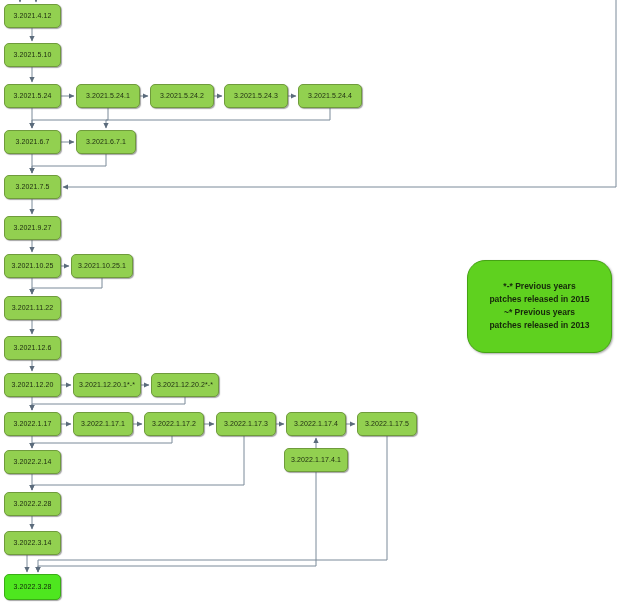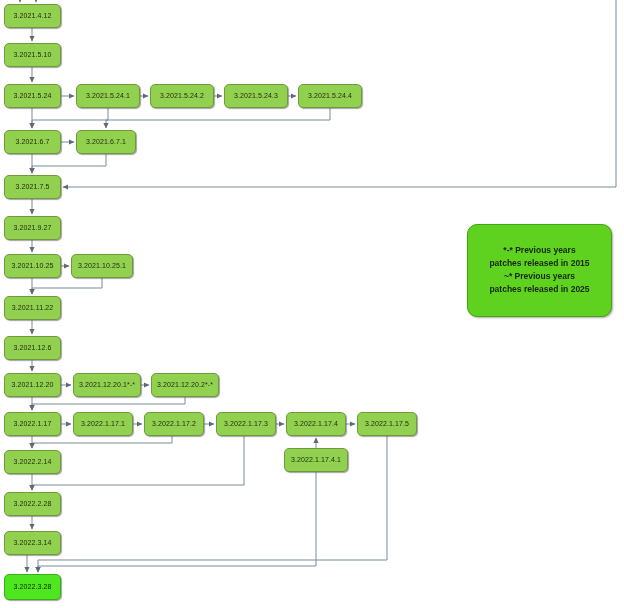--- a/index.html
+++ b/index.html
@@ -42,29 +42,30 @@
   .node.current{
     background:#4ee61f;
     border-color:#3aad16;
     color:#13280a;
   }
   .legend{
     position:absolute;
     box-sizing:border-box;
     background:#5fd11f;
     border:1px solid #45a314;
-    border-radius:10px;
+    border-radius:18px;
     box-shadow:1px 1px 2px rgba(90,90,90,0.5);
     display:flex;
     flex-direction:column;
     align-items:center;
     justify-content:center;
     gap:3px;
     padding:6px 4px;
     z-index:3;
+    margin-top:36px;
   }
   .legend-line{
     font-size:8.5px;
     font-weight:bold;
     color:#16270b;
     text-align:center;
     line-height:1.15;
     white-space:nowrap;
   }
 </style>
@@ -152,16 +153,16 @@
       <div class="node" style="left: 4px; top: 450px; width: 57px; height: 24px;">3.2022.2.14</div>
       <div class="node" style="left: 4px; top: 492px; width: 57px; height: 24px;">3.2022.2.28</div>
       <div class="node" style="left: 4px; top: 531px; width: 57px; height: 24px;">3.2022.3.14</div>
       <div class="node current" style="left: 4px; top: 574px; width: 57px; height: 26px;">3.2022.3.28</div>
     </div>
 
   <div class="legend" style="left: 467px; top: 224px; width: 145px; height: 93px;">
     <div class="legend-line">*-* Previous years</div>
     <div class="legend-line">patches released in 2015</div>
     <div class="legend-line">~* Previous years</div>
-    <div class="legend-line">patches released in 2025</div>
+    <div class="legend-line">patches released in 2013</div>
   </div>
 
 </div>
 
 </body></html>

